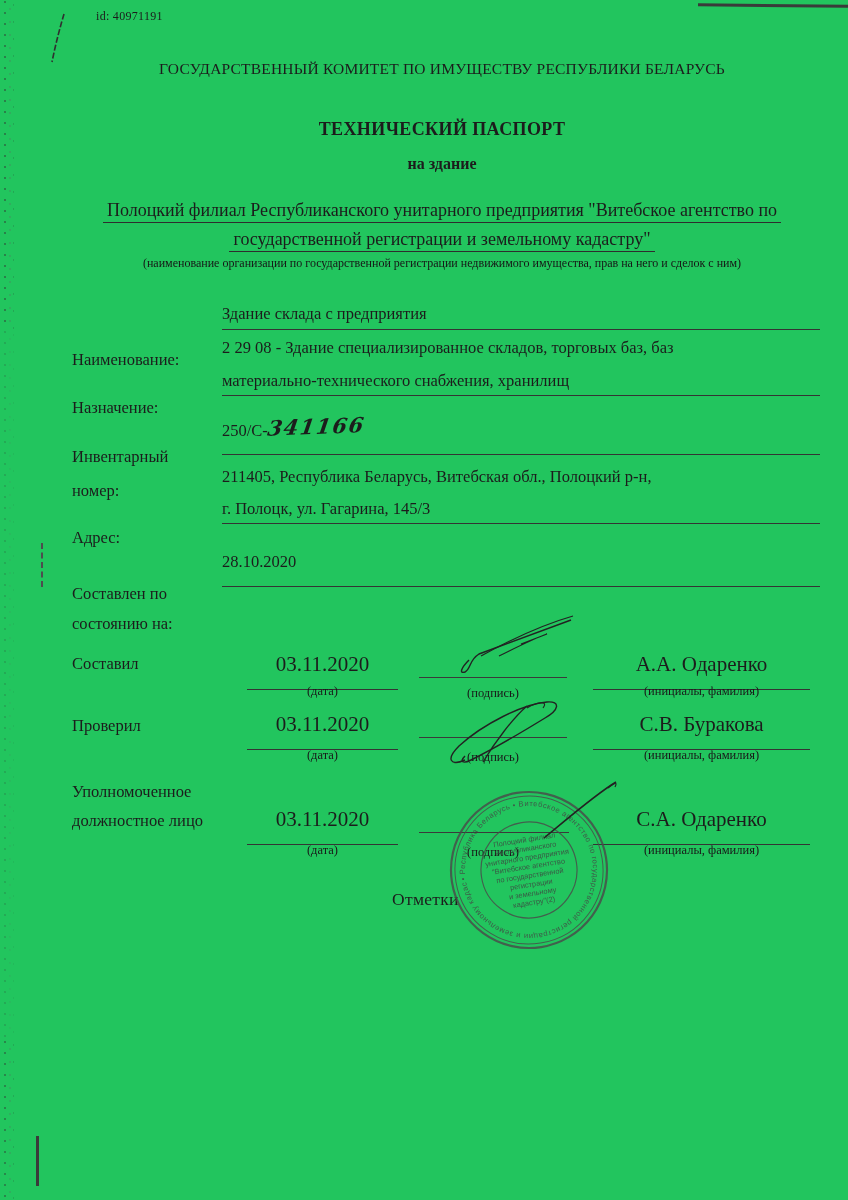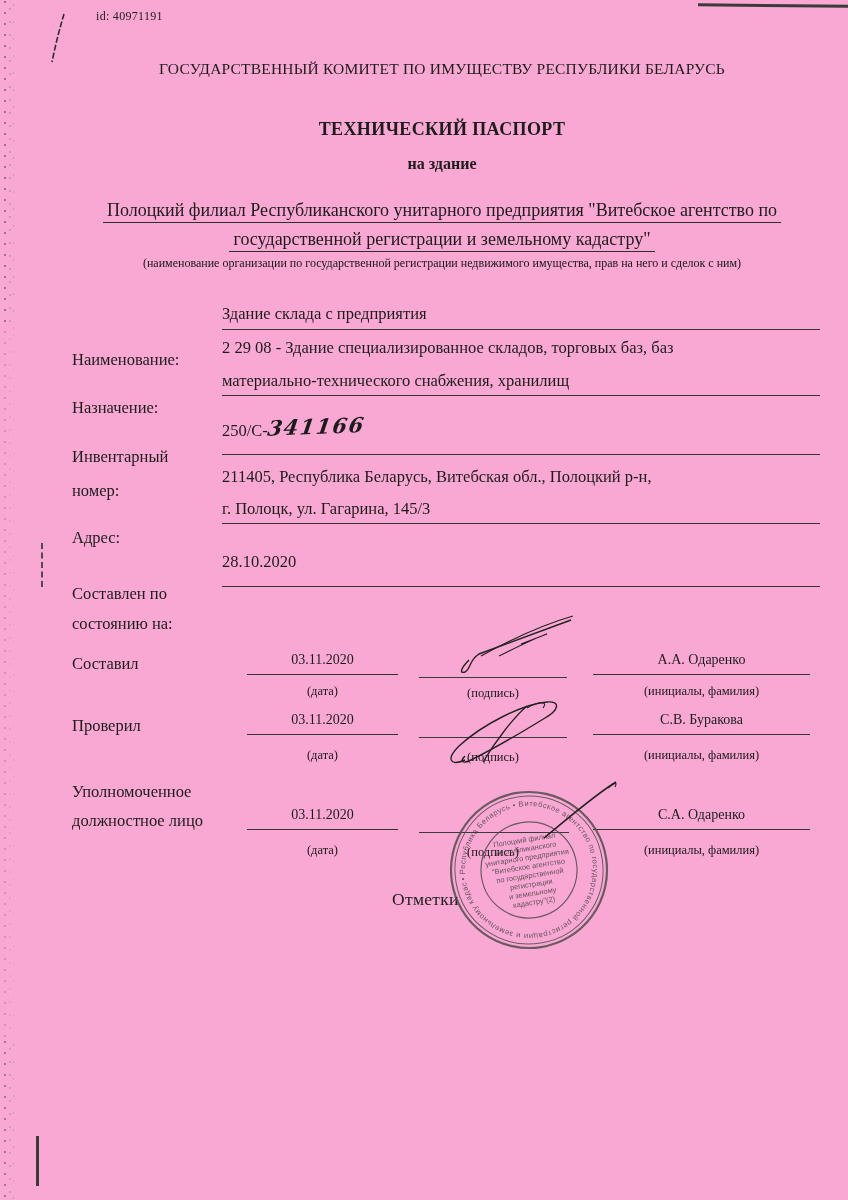--- a/index.html
+++ b/index.html
@@ -1,18 +1,18 @@
 <!DOCTYPE html>
 <html><head>
 <meta charset="utf-8">
 <style>
   html,body{margin:0;padding:0;background:#e8e8e8;}
   .page{
     position:relative; width:848px; height:1200px; margin:0 auto;
-    background:#f9a8d4; overflow:hidden;
+    background:#22c55e; overflow:hidden;
     font-family:"Liberation Serif", serif; color:#1c1c1c;
   }
   .abs{position:absolute;}
   
   .speckle{
     left:3px; width:14px;
     background-image:
       radial-gradient(circle at 2px 2px, rgba(50,50,50,.85) .7px, transparent 1px),
       radial-gradient(circle at 7px 9px, rgba(95,95,95,.6) .6px, transparent 1px),
       radial-gradient(circle at 11px 5px, rgba(40,40,40,.7) .5px, transparent .9px);
@@ -28,21 +28,21 @@
   .org-caption{font-size:12px; color:#161616;}
   .field-label{left:72px; width:160px; font-size:16.5px;margin-top:44px;}
   .field-value{left:222px; width:598px; font-size:16.5px;}
   .u{border-bottom:1.6px solid #343434;}
   .hand{
     font-family:"DejaVu Serif", serif; font-style:italic; font-weight:bold;
     font-size:21px; letter-spacing:1.5px; display:inline-block;
     transform:skewX(-10deg) rotate(-2deg); position:relative; top:-2px;
   }
   .sig-role{left:72px; font-size:16.5px;}
-  .cell{font-size:14px; text-align:center; border-bottom:1.6px solid #343434; padding-bottom:6px;}
+  .cell{font-size:21px; text-align:center; border-bottom:1.6px solid #343434; padding-bottom:12px;}
   .date-cell{left:247px; width:151px;}
   .name-cell{left:593px; width:217px;}
   .sig-line{left:419px; width:148px; border-bottom:1.6px solid #3a3a3a; height:0;}
   .cap{font-size:12.5px; text-align:center; color:#191919;}
   .cap-date{left:247px; width:151px;}
   .cap-sig{left:419px; width:148px;}
   .cap-name{left:593px; width:217px;}
   .notes-heading{font-size:17.5px; letter-spacing:.3px;}
   .stroke-mark{background:#3a3a3a;}
   svg text{font-family:"Liberation Sans", sans-serif;}

